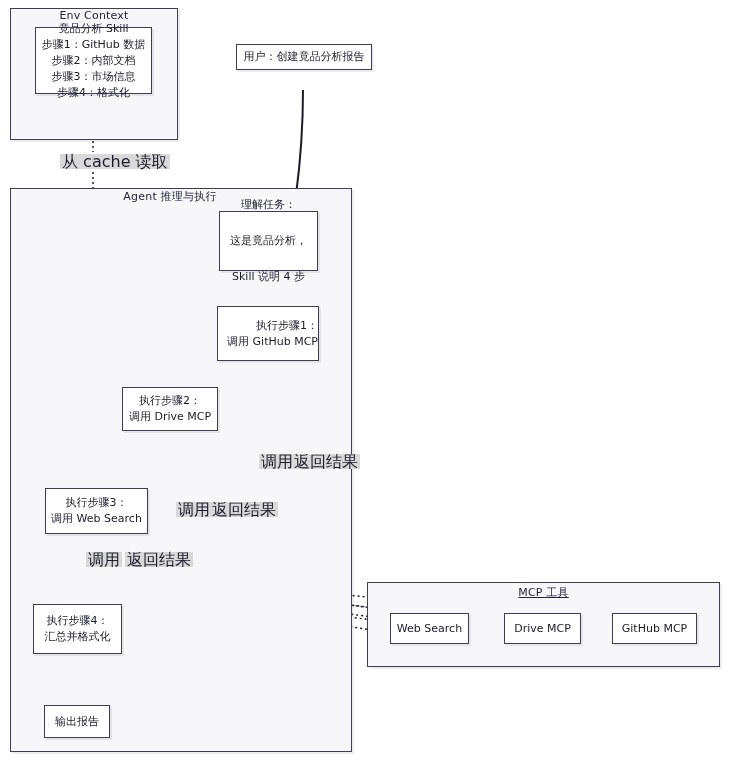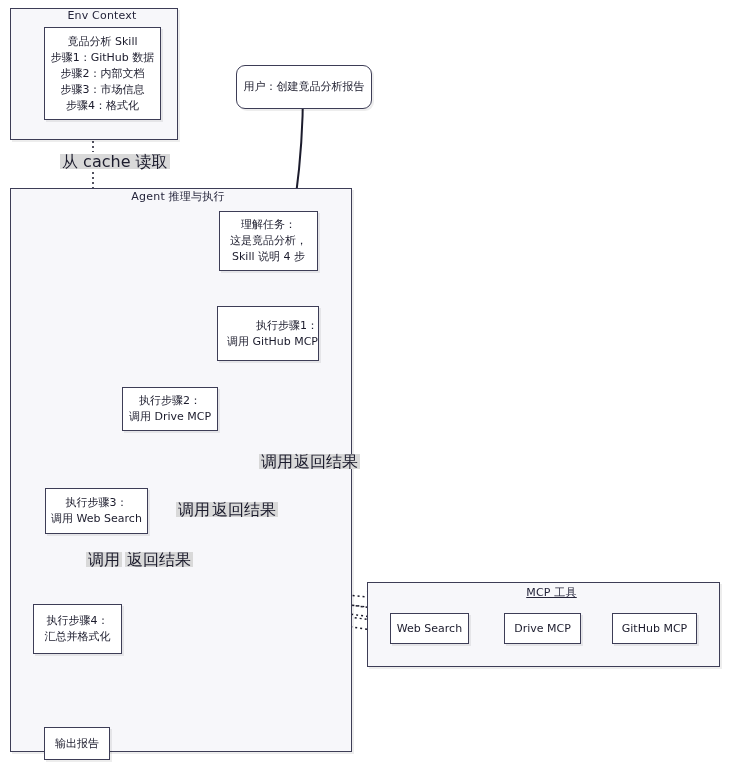--- a/index.html
+++ b/index.html
@@ -35,21 +35,20 @@
     box-sizing: border-box;
     box-shadow: 2px 2px 0 rgba(0,0,0,0.07);
   }
   .container-title {
     position: absolute;
     font-size: 11px;
     color: #24243a;
     white-space: nowrap;
     text-align: center;
     letter-spacing: 0.2px;
-    padding-left: 8px;
   }
   .node {
     position: absolute;
     background: #ffffff;
     border: 1.6px solid #3d3d56;
     box-sizing: border-box;
     display: flex;
     flex-direction: column;
     align-items: center;
     justify-content: center;
@@ -160,38 +159,38 @@
     </g>
     <g>
       <path d="M 581 628 L 606 628" fill="none" stroke="#1b1b2c" stroke-width="1.5" stroke-dasharray="2,3"></path>
       <path d="M 606 628 L 611 628" fill="none" stroke="#1b1b2c" stroke-width="1.5" marker-end="url(#arrowdot)"></path>
     </g>
   </svg>
 
   <div class="container-box" style="left:10px; top:8px; width:168px; height:132px;"></div>
   <div class="container-title" style="left:10px; top:9px; width:168px;">Env Context</div>
 
-  <div class="node" style="left:35px; top:27px; width:117px; height:93px;margin-left:9px;">
+  <div class="node" style="left:35px; top:27px; width:117px; height:67px;">
     <span class="ln">竟品分析 Skill</span>
     <span class="ln">步骤1：GitHub 数据</span>
     <span class="ln">步骤2：内部文档</span>
     <span class="ln">步骤3：市场信息</span>
     <span class="ln">步骤4：格式化</span>
   </div>
 
   <div class="edge-label" style="left:60px; top:154px;">从 cache 读取</div>
 
-  <div class="node" style="left:236px; top:65px; width:136px; height:44px;border-radius:9px;">
+  <div class="node" style="left:236px; top:44px; width:136px; height:26px;">
     <span class="ln">用户：创建竟品分析报告</span>
   </div>
 
   <div class="container-box" style="left:10px; top:188px; width:342px; height:564px;"></div>
   <div class="container-title" style="left:10px; top:189px; width:320px;">Agent 推理与执行</div>
 
-  <div class="node" style="left:219px; top:211px; width:99px; height:60px;">
+  <div class="node" style="left:219px; top:211px; width:99px; height:60px;gap:20px;">
     <span class="ln">理解任务：</span>
     <span class="ln">这是竟品分析，</span>
     <span class="ln">Skill 说明 4 步</span>
   </div>
 
   <div class="node" style="left:217px; top:306px; width:102px; height:55px;align-items:flex-end;">
     <span class="ln">执行步骤1：</span>
     <span class="ln">调用 GitHub MCP</span>
   </div>
 
@@ -203,21 +202,21 @@
   <div class="node" style="left:45px; top:488px; width:103px; height:46px;">
     <span class="ln">执行步骤3：</span>
     <span class="ln">调用 Web Search</span>
   </div>
 
   <div class="node" style="left:33px; top:604px; width:89px; height:50px;">
     <span class="ln">执行步骤4：</span>
     <span class="ln">汇总并格式化</span>
   </div>
 
-  <div class="node" style="left:44px; top:705px; width:66px; height:33px;margin-top:22px;">
+  <div class="node" style="left:44px; top:705px; width:66px; height:33px;">
     <span class="ln">输出报告</span>
   </div>
 
   <div class="edge-label" style="left:86px; top:552px;">调用</div>
   <div class="edge-label" style="left:125px; top:552px;">返回结果</div>
 
   <div class="edge-label" style="left:176px; top:502px;">调用</div>
   <div class="edge-label" style="left:210px; top:502px;">返回结果</div>
 
   <div class="edge-label" style="left:259px; top:454px;">调用</div>

